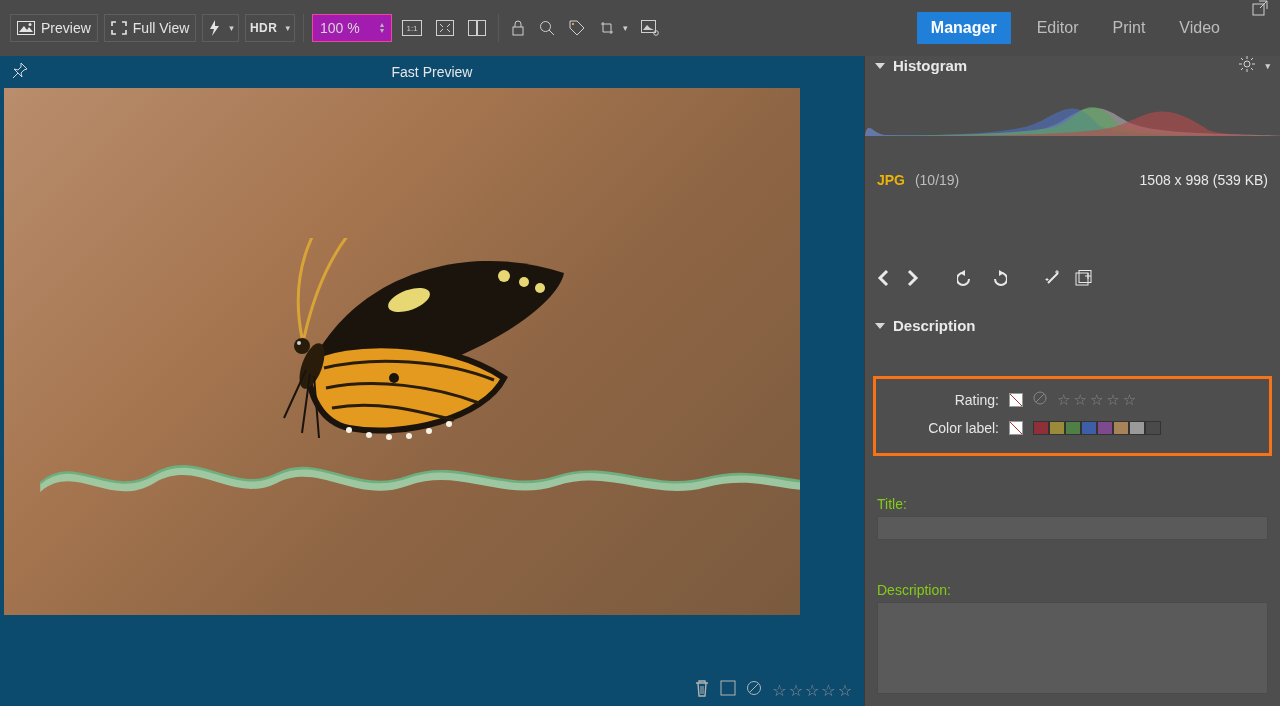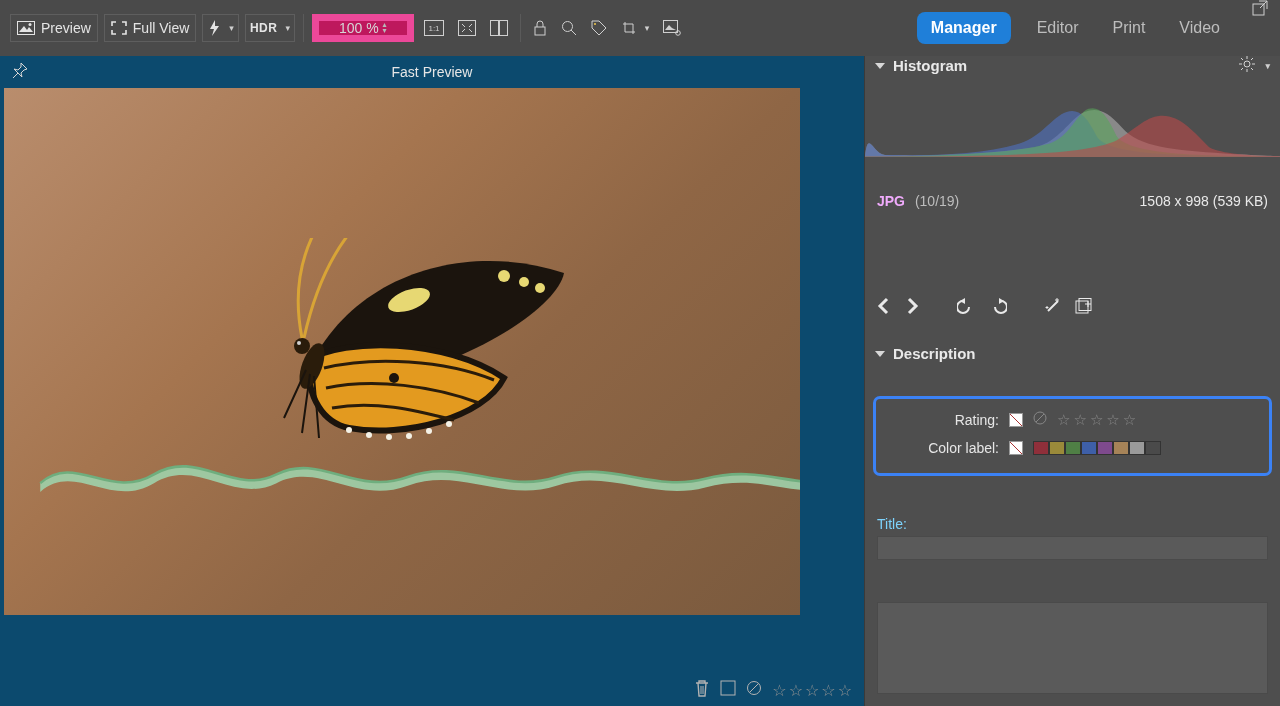--- a/index.html
+++ b/index.html
@@ -6,27 +6,27 @@
 html, body { width: 1280px; height: 706px; overflow: hidden; background: #3d3d3d; color: #d8d8d8; }
 .app { display: flex; flex-direction: column; width: 100%; height: 100%; }
 
 
 .toolbar { height: 56px; background: #4a4a4a; display: flex; align-items: center; padding: 0 10px; gap: 6px; }
 .tb-btn { height: 28px; display: flex; align-items: center; gap: 6px; padding: 0 6px; border: 1px solid #5e5e5e; color: #e4e4e4; font-size: 14px; cursor: pointer; background: transparent; }
 .tb-btn.iconic { padding: 0 4px; }
 .tb-btn.noborder { border: none; }
 .tb-btn svg { display: block; }
 .tb-sep { width: 1px; height: 28px; background: #5a5a5a; margin: 0 2px; }
-.zoom-box { height: 28px; min-width: 80px; background: #be185d; border: 7px solid #ec4899; display: flex; align-items: center; justify-content: space-between; padding: 0 20px; color: #d6d6d6; font-size: 14px; }
+.zoom-box { height: 28px; min-width: 80px; background: #a21caf; border: 1px solid #ec4899; display: flex; align-items: center; justify-content: space-between; padding: 0 7px; color: #d6d6d6; font-size: 14px; }
 .zoom-steppers { display: flex; flex-direction: column; margin-left: 4px; }
 .zoom-steppers span { line-height: 6px; font-size: 8px; color: #b8b8b8; cursor: pointer; }
 .toolbar-spacer { flex: 1; }
 .nav-tabs { display: flex; align-items: stretch; gap: 18px; height: 100%; }
 .nav-tab { display: flex; align-items: center; font-size: 16px; color: #bdbdbd; padding: 0 8px; cursor: pointer; }
-.nav-tab.active { background: #1f7fd9; color: #fff; font-weight: 600; height: 32px; align-self: center; padding: 0 14px; border-radius: 8px; }
+.nav-tab.active { background: #1f7fd9; color: #fff; font-weight: 600; height: 32px; align-self: center; padding: 0 14px; border-radius: 1px; }
 .pop-out { width: 18px; height: 18px; color: #cfcfcf; margin-left: 6px; cursor: pointer; }
 
 
 .main { flex: 1; display: flex; min-height: 0; }
 .viewer { flex: 1; display: flex; flex-direction: column; background: #0c4a6e; min-width: 0; }
 .viewer-header { height: 32px; display: flex; align-items: center; justify-content: center; position: relative; }
 .viewer-header .pin { position: absolute; left: 12px; color: #d6d6d6; cursor: pointer; }
 .viewer-title { font-size: 14px; color: #e6e6e6; }
 .canvas-wrap { flex: 1; display: flex; justify-content: flex-start; align-items: flex-start; padding: 0 0 8px 4px; }
 .canvas { width: 796px; height: 527px; position: relative; overflow: hidden; background: linear-gradient(135deg,#b98d6d 0%, #a5754f 35%, #8f6645 60%, #7a5a3e 100%); }
@@ -41,42 +41,42 @@
 
 
 .panel { width: 416px; background: #4e4e4e; display: flex; flex-direction: column; border-left: 1px solid #3a3a3a; overflow: hidden; gap: 30px; }
 .section-hdr { height: 32px; display: flex; align-items: center; gap: 8px; padding: 0 10px; font-size: 15px; font-weight: 600; color: #e9e9e9; cursor: pointer; }
 .section-hdr .tw { width: 0; height: 0; border-left: 5px solid transparent; border-right: 5px solid transparent; border-top: 6px solid #d8d8d8; }
 .section-hdr .spacer { flex: 1; }
 .gear { color: #d4d4d4; cursor: pointer; }
 
 .histogram { width: 100%; height: 136px; background: #4e4e4e; }
 .hist-info { display: flex; align-items: center; justify-content: space-between; padding: 6px 12px 10px; font-size: 14px; }
-.hist-info .fmt { font-weight: 700; color: #f0abfc; }
+.hist-info .fmt { font-weight: 700; color: #eab308; }
 .hist-info .cnt { color: #bdbdbd; margin-left: 6px; }
 .hist-info .dim { color: #e9e9e9; }
 
 .gap { height: 46px; }
 
 .nav-row { height: 40px; display: flex; align-items: center; gap: 14px; padding: 0 12px; }
 .nav-row .nbtn { color: #e9e9e9; cursor: pointer; display: flex; align-items: center; }
 
 
-.hl-box { border: 3px solid #3b82f6; border-radius: 7px; margin: 4px 8px 6px; padding: 6px 8px 10px; }
+.hl-box { border: 3px solid #f97316; border-radius: 0; margin: 12px 8px 6px; padding: 6px 8px 10px; }
 .form-row { display: flex; align-items: center; gap: 10px; min-height: 26px; margin: 2px 0; }
 .form-row .lbl { width: 115px; text-align: right; font-size: 14px; color: #e6e6e6; }
 .clear-sw { width: 14px; height: 14px; background: linear-gradient(135deg,#fff 48%, transparent 50%), linear-gradient(315deg,#fff 48%, transparent 50%); background-color: #b93; border: 1px solid #999; cursor: pointer; }
 .clear-sw.white { background: linear-gradient(45deg, #fff 48%, #a33 50%, #fff 52%); border: 1px solid #999; }
 .mini-stars { display: flex; gap: 3px; }
 .mini-stars .star { color: #878787; font-size: 15px; cursor: pointer; }
 .swatches { display: flex; gap: 0; }
 .swatches .sw { width: 16px; height: 14px; border: 1px solid #333; cursor: pointer; }
 
 .field-block { padding: 4px 12px 8px; }
-.field-block .lbl2 { font-size: 14px; color: #7dd3fc; margin-bottom: 4px; display: block; }
+.field-block .lbl2 { font-size: 14px; color: #84cc16; margin-bottom: 4px; display: block; }
 .field-block input.txt { width: 100%; height: 24px; background: #5a5a5a; border: 1px solid #4a4a4a; color: #eee; padding: 0 6px; }
 .field-block textarea.txt { width: 100%; height: 92px; background: #5a5a5a; border: 1px solid #4a4a4a; color: #eee; padding: 4px 6px; resize: none; }
 .field-block textarea.txt.kw { height: 52px; }
 
 .caret-dd { font-size: 9px; color: #cfcfcf; margin-left: 2px; }
 </style>
 </head>
 <body>
 
 <div class="app">
@@ -429,19 +429,20 @@
           </div>
         </div>
       </div>
 
       <div class="field-block">
         <span class="lbl2">Title:</span>
         <input class="txt" value="" style="">
       </div>
 
       <div class="field-block">
+        <span class="lbl2">Description:</span>
         <textarea class="txt" style=""></textarea>
       </div>
 
 
     </div>
   </div>
 </div>
 
 </body></html>

